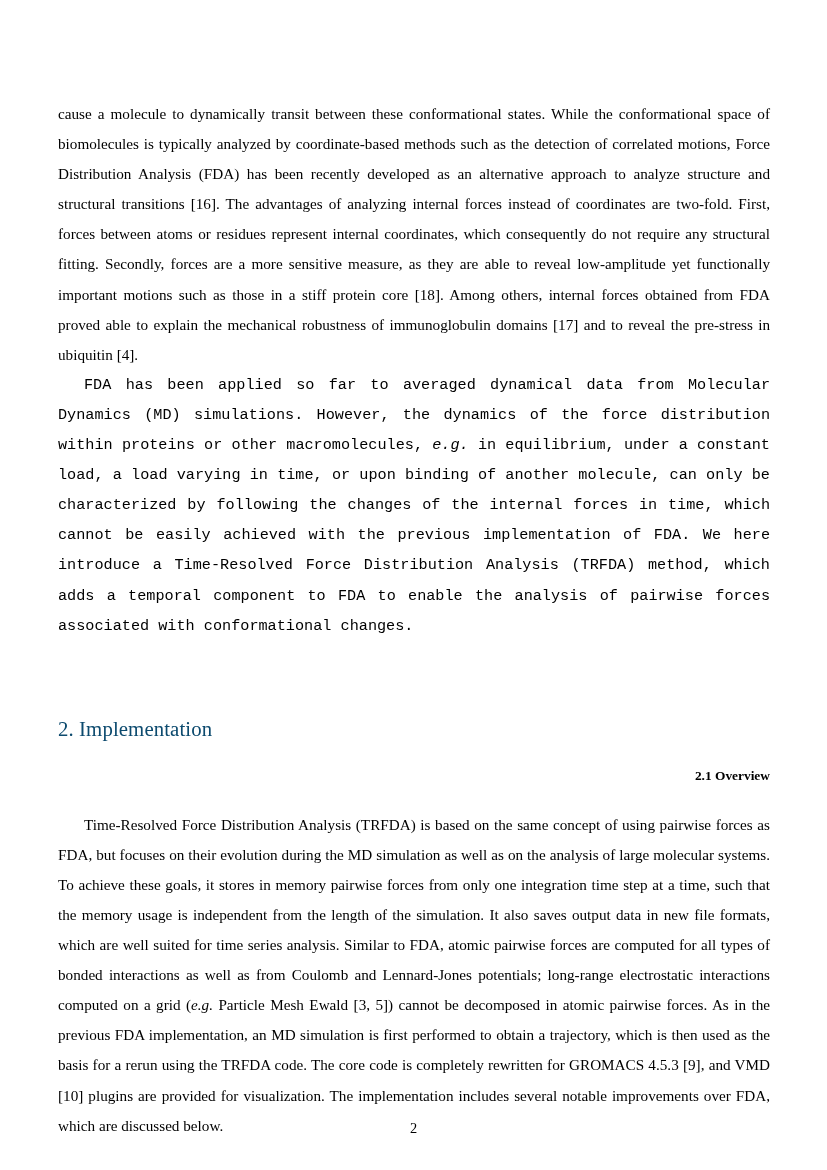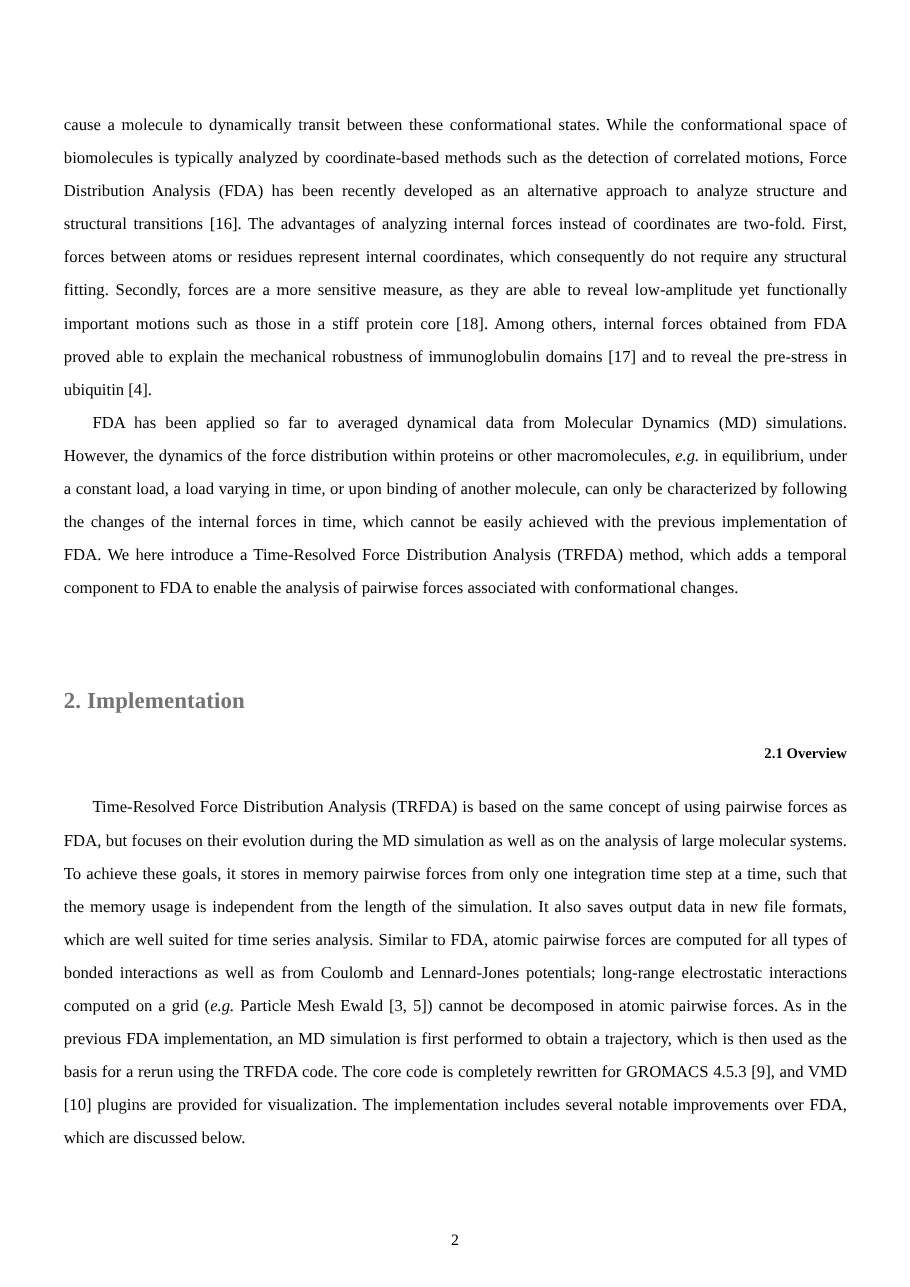--- a/index.html
+++ b/index.html
@@ -37,29 +37,30 @@
     text-indent: 26px;
     color: #000000;
     hyphens: manual;
     -webkit-hyphens: manual;
   }
   p.body-par.no-indent {
     text-indent: 0;
   }
   p.body-par + p.body-par {
     margin-top: 0px;
+    font-family: Liberation Mono, monospace;
   }
   .par-gap-1 { margin-top: 22px; }
   h2.section-heading {
     margin: 0;
     font-size: 20.8px;
-    font-weight: bold;
+    font-weight: normal;
     line-height: 26px;
     letter-spacing: 0.1px;
-    color: #737373;
+    color: #0c4a6e;
     text-align: left;
   }
   .sec-gap { height: 75px; }
   h3.subsection-heading {
     margin: 0;
     font-size: 13.4px;
     font-weight: bold;
     line-height: 18px;
     color: #000000;
     text-align: right;

